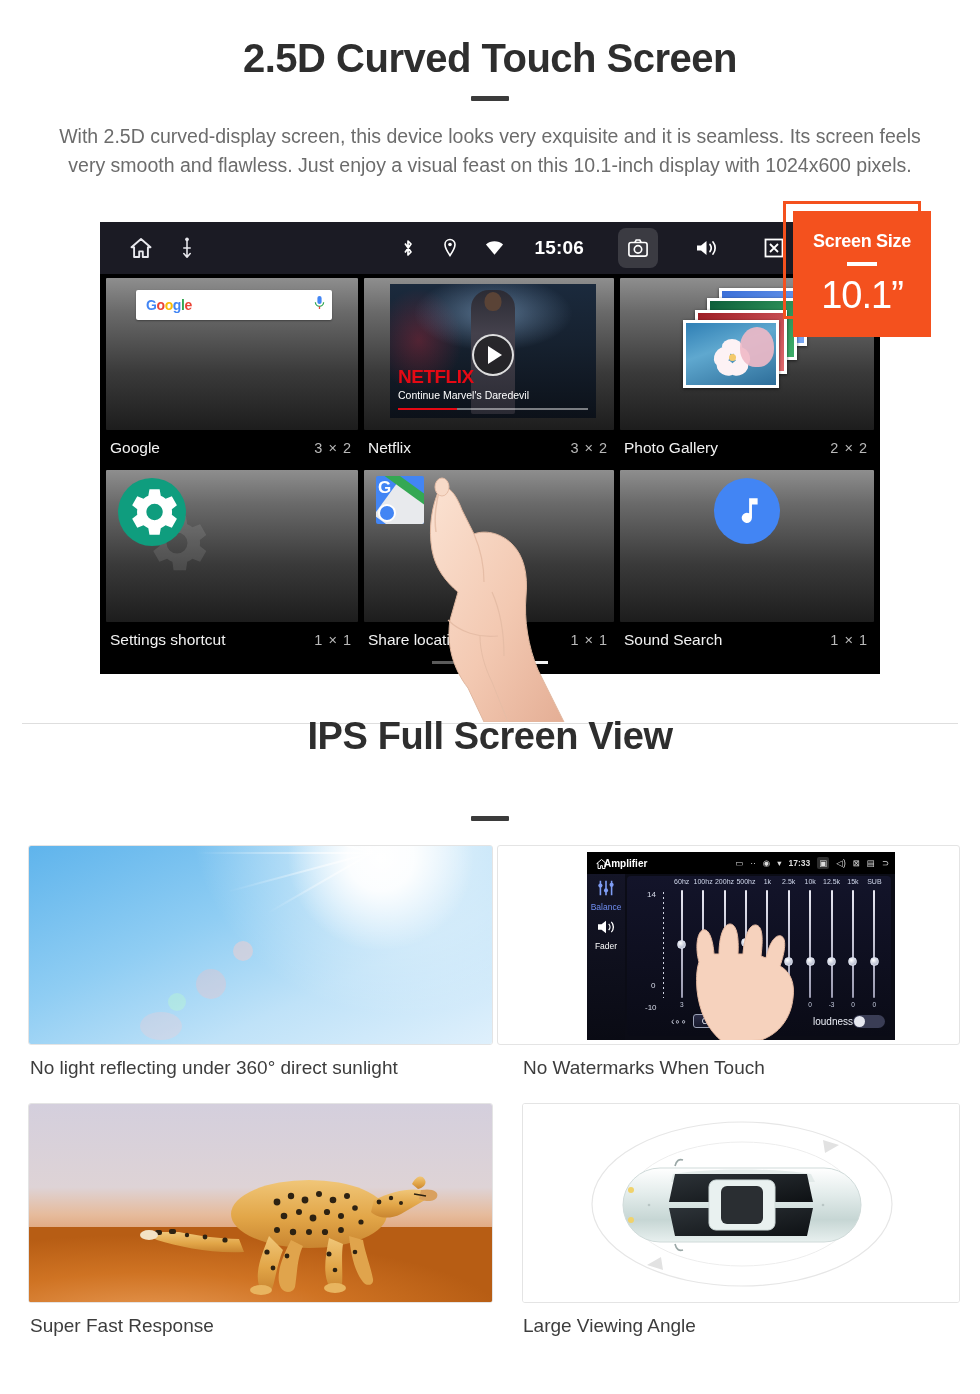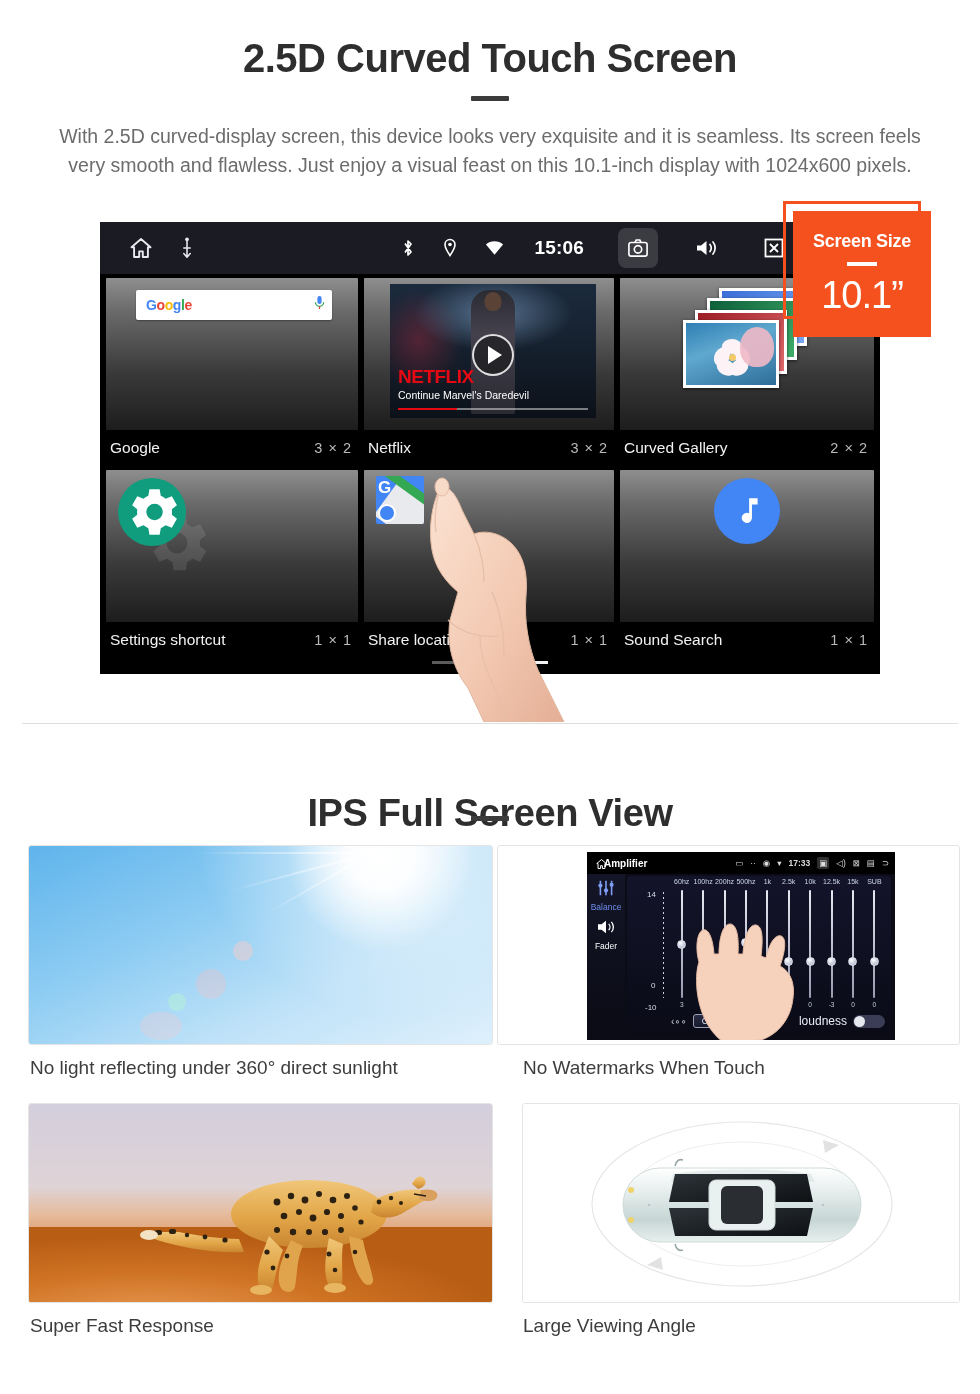--- a/index.html
+++ b/index.html
@@ -163,21 +163,21 @@
   .badge .b-v { font-size: 38px; font-weight: 300; letter-spacing: -1px; }
 
   
   .hand { position: absolute; left: 388px; top: 470px; width: 230px; height: 252px; z-index: 6; pointer-events: none; }
 
   
   .divider { position: absolute; left: 22px; top: 723px; width: 936px; height: 1px; background: #dedede; }
 
   
   .sec2-title {
-    position: absolute; left: 0; top: 792px; width: 980px; text-align: center;
+    position: absolute; left: 0; top: 715px; width: 980px; text-align: center;
     font-size: 38px; font-weight: bold; color: #2e2e2e; letter-spacing: -0.4px;
   }
   .rule.r2 { top: 816px; }
 
   .tile { position: absolute; }
   .tile .frame {
     position: absolute; left: 0; top: 0; overflow: hidden;
     border-radius: 3px;
   }
   .tile .cap { position: absolute; left: 2px; font-size: 19px; color: #3d3d3d; }
@@ -216,21 +216,21 @@
   .amp-scale { position: absolute; left: 20px; top: 14px; bottom: 38px; width: 22px; }
   .amp-scale .s10 { position: absolute; left: 0; top: 0; color: #d8dcea; font-size: 8px; }
   .amp-scale .s0 { position: absolute; left: 4px; bottom: 8px; color: #d8dcea; font-size: 8px; }
   .amp-scale .sm10 { position: absolute; left: -2px; bottom: -14px; color: #d8dcea; font-size: 8px; }
   .amp-scale .dash { position: absolute; left: 16px; top: 2px; bottom: 0; width: 1px;
                      background: repeating-linear-gradient(180deg,#cfd3e2 0 2px, transparent 2px 5px); }
   .amp-bottom { position: absolute; left: 44px; right: 6px; bottom: 4px; height: 22px;
                 display: flex; align-items: center; }
   .amp-custom { border: 1px solid #9aa0b5; border-radius: 3px; padding: 1px 8px; color: #e9ecf5; font-size: 8.5px;
                 background: linear-gradient(180deg,#2b2d47,#16182b); }
-  .amp-loud { margin-left: auto; display: flex; align-items: center; gap: 6px; color: #e9ecf5; font-size: 12px; }
+  .amp-loud { margin-left: auto; display: flex; align-items: center; color: #e9ecf5; font-size: 10px; }
   .amp-toggle { width: 32px; height: 13px; border-radius: 8px; background: #3a3d55; position: relative; }
   .amp-toggle i { position: absolute; left: 1px; top: 1px; width: 11px; height: 11px; border-radius: 50%; background: #e6e8f0; }
 
   
   .cheetah-bg { position: absolute; inset: 0;
     background: linear-gradient(180deg,#d4cfdd 0%, #ded3d6 42%, #e6bb9c 56%, #d98b55 74%, #c2691f 100%); }
   .dune { position: absolute; left: -5%; bottom: -4%; width: 110%; height: 42%;
           background: radial-gradient(ellipse 70% 100% at 28% 110%, #e89a55 0%, #cf7323 55%, #b75d14 100%); }
 
   
@@ -364,21 +364,21 @@
                   <span class="petal" style="left:20px;top:10px;transform:rotate(60deg)"></span>
                   <span class="petal" style="left:4px;top:21px;transform:rotate(30deg)"></span>
                   <span class="petal" style="left:17px;top:21px;transform:rotate(-30deg)"></span>
                   <span style="position:absolute;left:17px;top:15px;width:7px;height:7px;border-radius:50%;background:#f4c96a"></span>
                 </div>
                 <span style="position:absolute;right:2px;top:4px;width:34px;height:40px;border-radius:50% 50% 45% 45%;background:#f0b9c6;opacity:.9"></span>
               </div>
             </div>
           </div>
           <div class="meta">
-            <span class="nm">Curved Gallery</span>
+            <span class="nm">Photo Gallery</span>
             <span class="sz">2 × 2</span>
           </div>
         </div>
       </div>
 
       <div class="grow" style="margin-top:4px">
 
         <div class="cell" style="width:256px">
           <div class="thumb" style="height:152px">
             <div class="gear-ghost">

